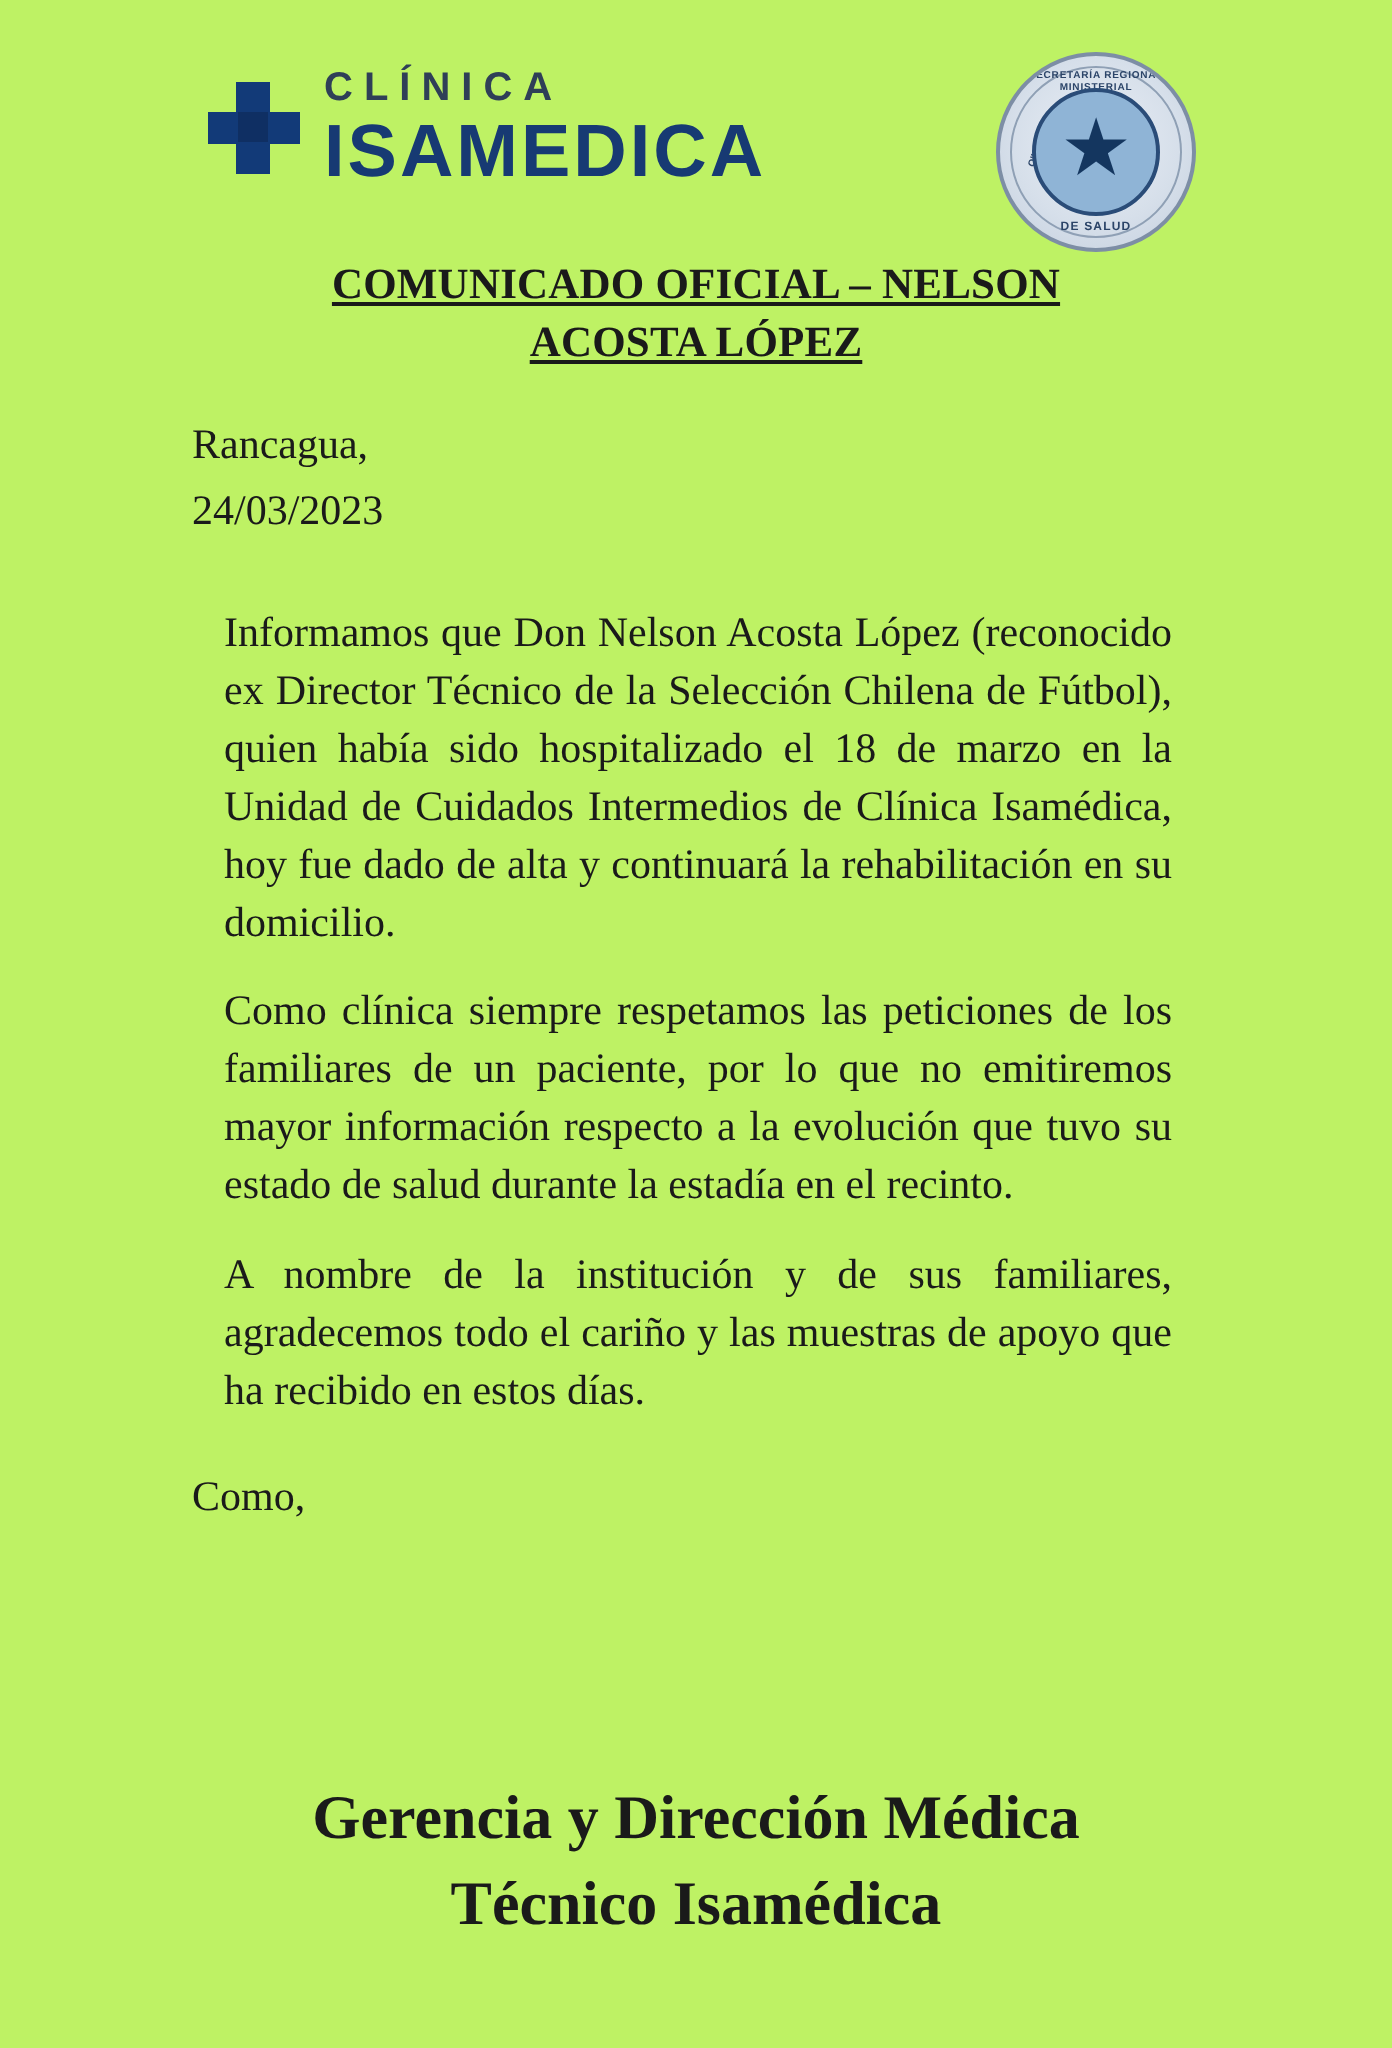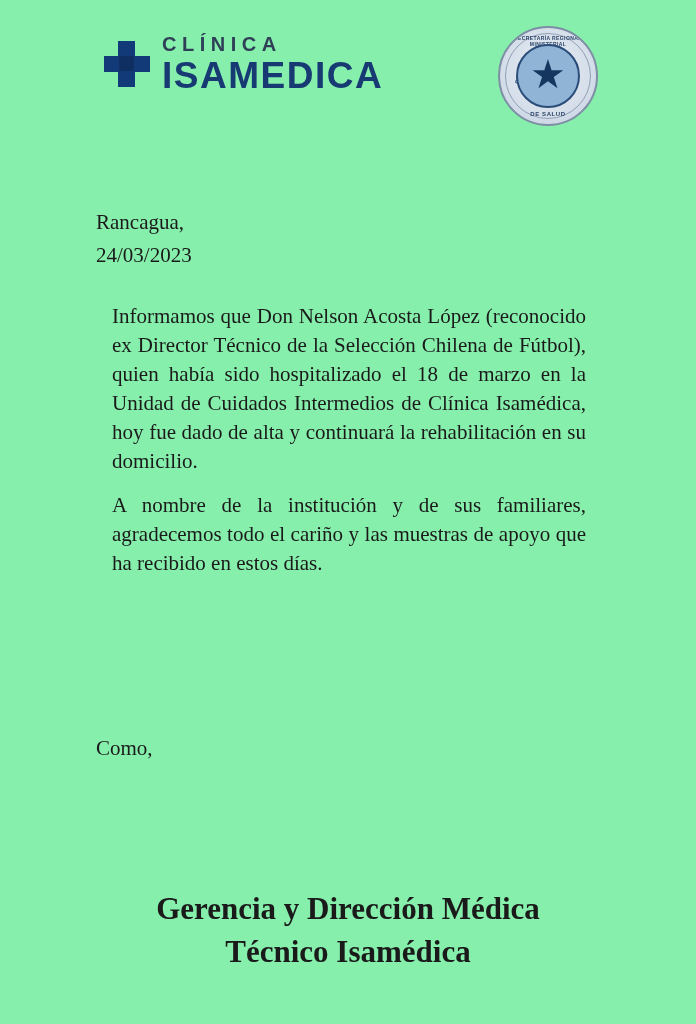--- a/index.html
+++ b/index.html
@@ -12,21 +12,21 @@
     height: 1024px;
     position: relative;
     font-family: "Liberation Serif", "DejaVu Serif", serif;
     color: #1a1a1a;
     overflow: hidden;
   }
 
   .page {
     position: absolute;
     inset: 0;
-    background: #86efac;
+    background: #bef264;
   }
 
   
   .header {
     position: absolute;
     top: 26px;
     left: 0;
     right: 0;
     height: 100px;
   }
@@ -232,28 +232,33 @@
       <div class="sidetext-l">O'HIGGINS</div>
       <div class="sidetext-r">SEREMI DE SALUD</div>
       <div class="inner">
         <div class="star"></div>
       </div>
       <div class="bottomtext">DE SALUD</div>
     </div>
 
   </div>
 
+  <div class="doc-title">
+    <span class="u">COMUNICADO OFICIAL – NELSON</span><br>
+    <span class="u">ACOSTA LÓPEZ</span>
+  </div>
 
   <div class="placedate">
     <span class="city">Rancagua,</span>
     <span class="date">24/03/2023</span>
   </div>
 
   <div class="body-text">
     <p>Informamos que Don Nelson Acosta López (reconocido ex Director Técnico de la Selección Chilena de Fútbol), quien había sido hospitalizado el 18 de marzo en la Unidad de Cuidados Intermedios de Clínica Isamédica, hoy fue dado de alta y continuará la rehabilitación en su domicilio.</p>
+    <p>Como clínica siempre respetamos las peticiones de los familiares de un paciente, por lo que no emitiremos mayor información respecto a la evolución que tuvo su estado de salud durante la estadía en el recinto.</p>
     <p>A nombre de la institución y de sus familiares, agradecemos todo el cariño y las muestras de apoyo que ha recibido en estos días.</p>
   </div>
 
   <div class="signoff">Como,</div>
 
   <div class="footer-sign">
     <div>Gerencia y Dirección Médica</div>
     <div>Técnico Isamédica</div>
   </div>
 

